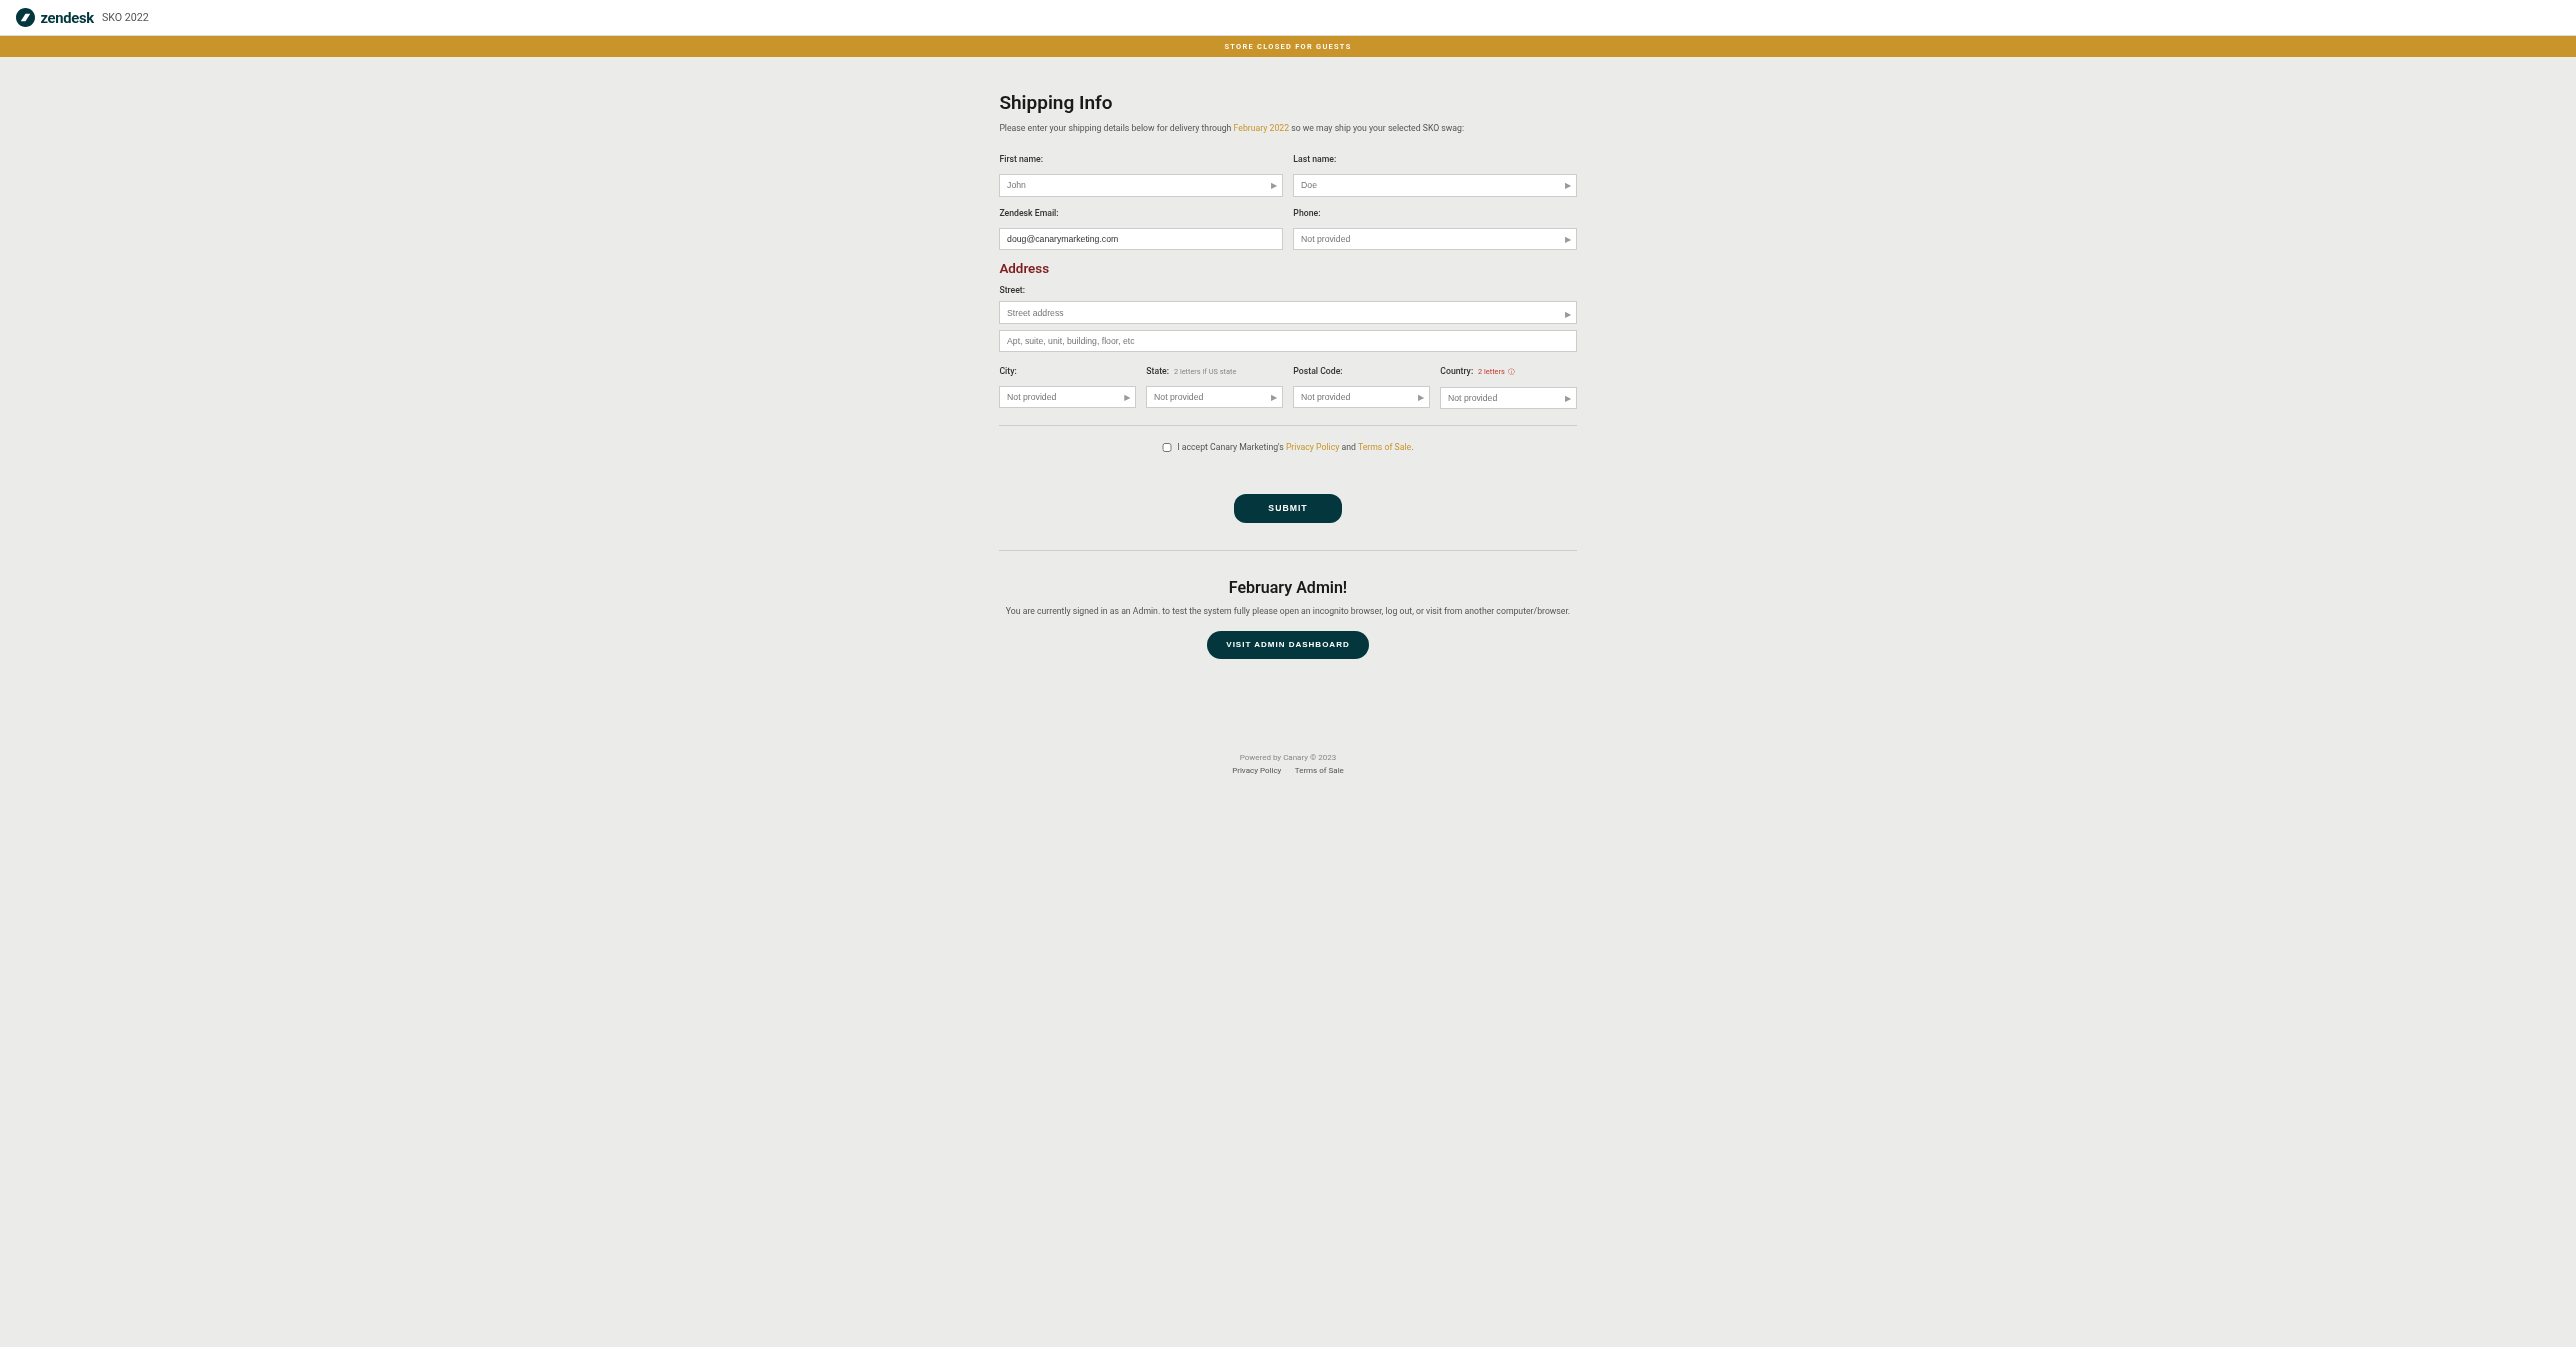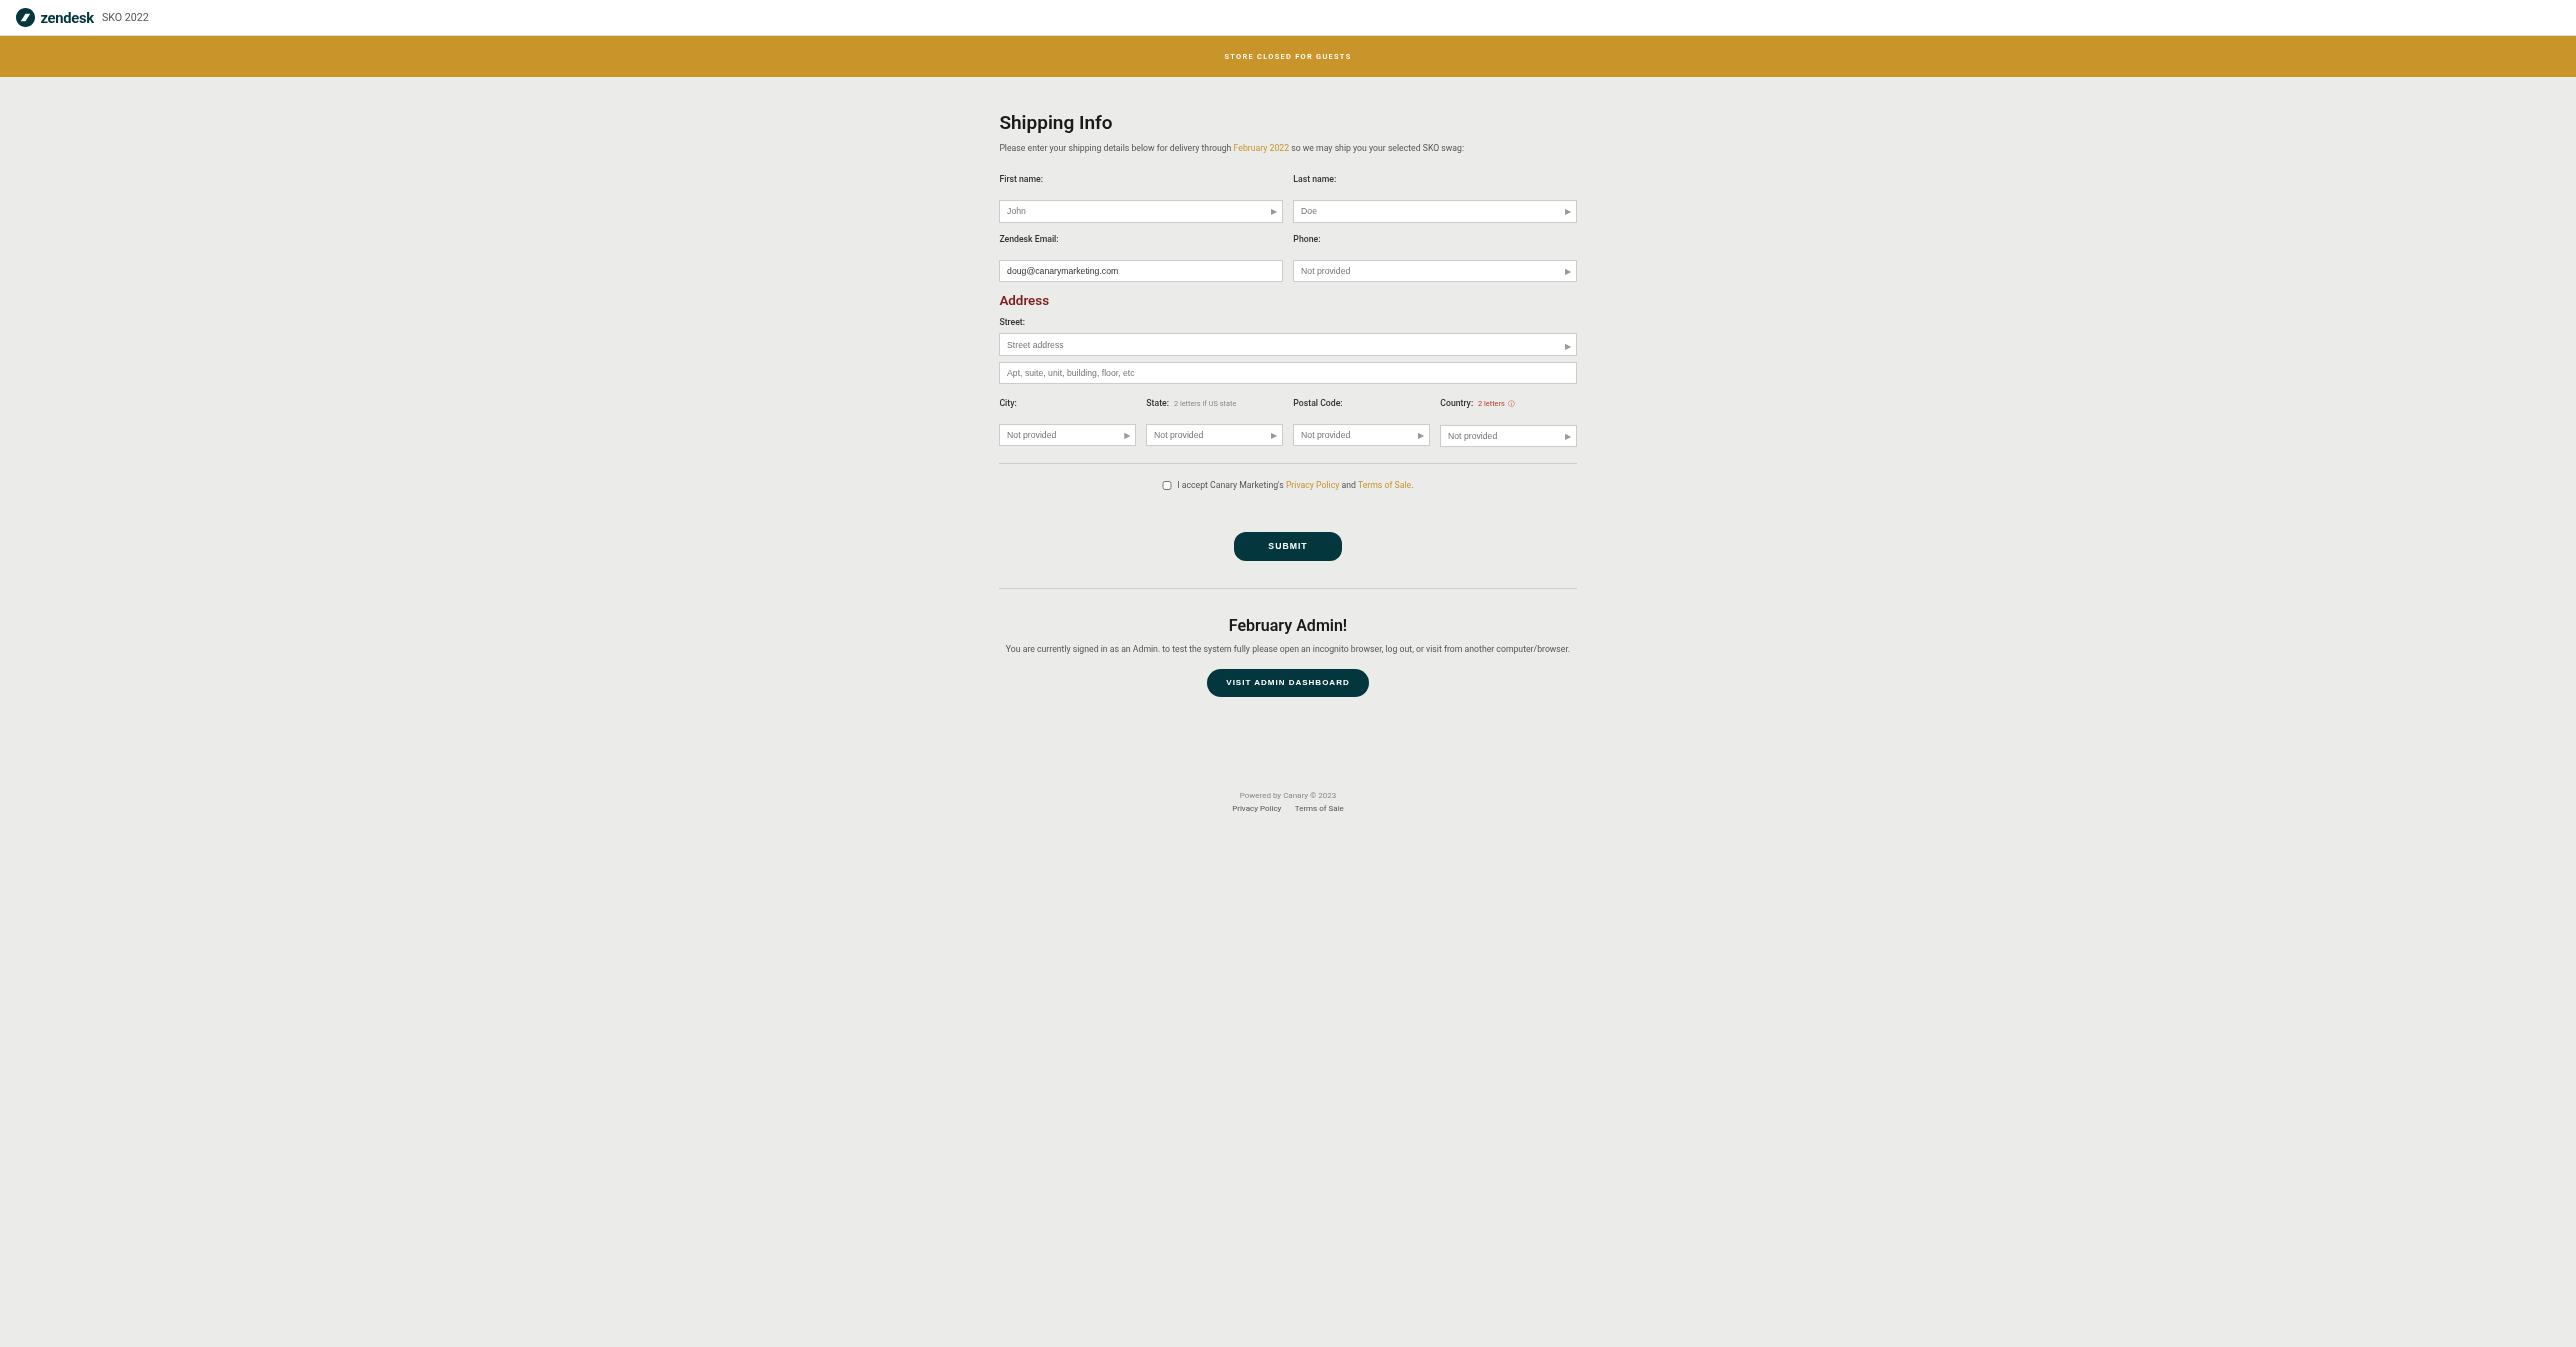--- a/index.html
+++ b/index.html
@@ -32,21 +32,21 @@
       font-size: 10.7px;
       font-weight: 400;
       color: #555;
       margin-left: 2.7px;
     }
 
     
     .banner {
       background-color: #c9952a;
       text-align: center;
-      padding: 16px;
+      padding: 6px;
       font-size: 7.4px;
       letter-spacing: 1.3px;
       font-weight: 600;
       color: #fff;
       text-transform: uppercase;
     }
 
     
     .main {
       max-width: 604px;
@@ -77,21 +77,21 @@
     .form-row {
       display: grid;
       grid-template-columns: 1fr 1fr;
       gap: 10.7px;
       margin-bottom: 10.7px;
     }
 
     .form-group {
       display: flex;
       flex-direction: column;
-      gap: 16px;
+      gap: 10px;
     }
 
     .form-group label {
       font-size: 8.7px;
       font-weight: 500;
       color: #333;
     }
 
     .form-group label .note {
       font-size: 7.4px;

